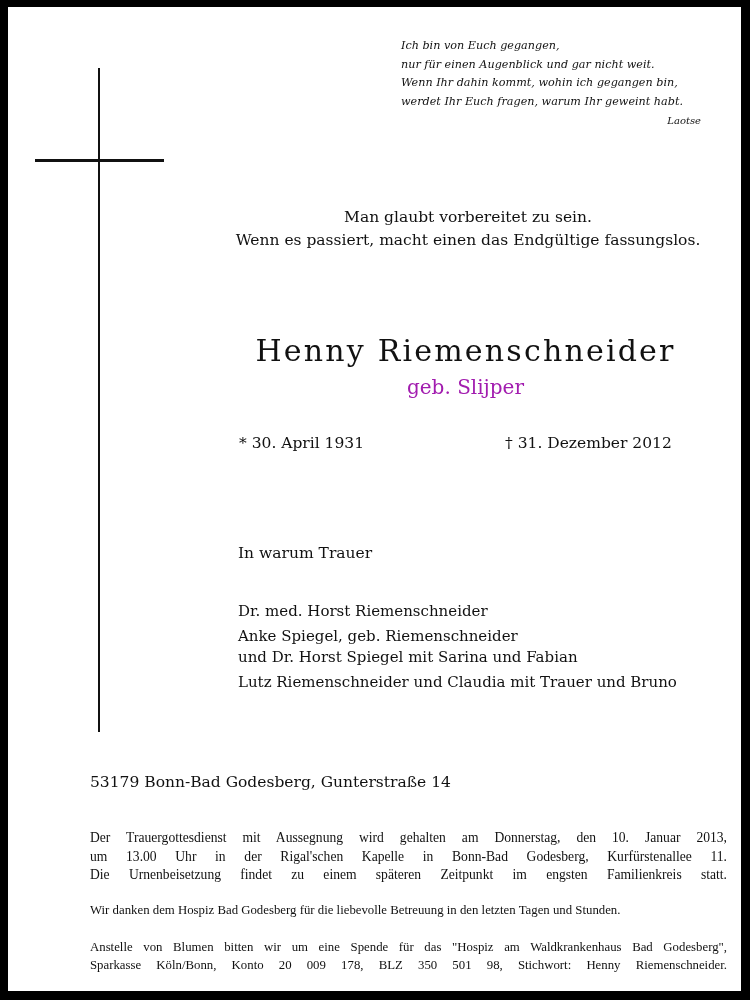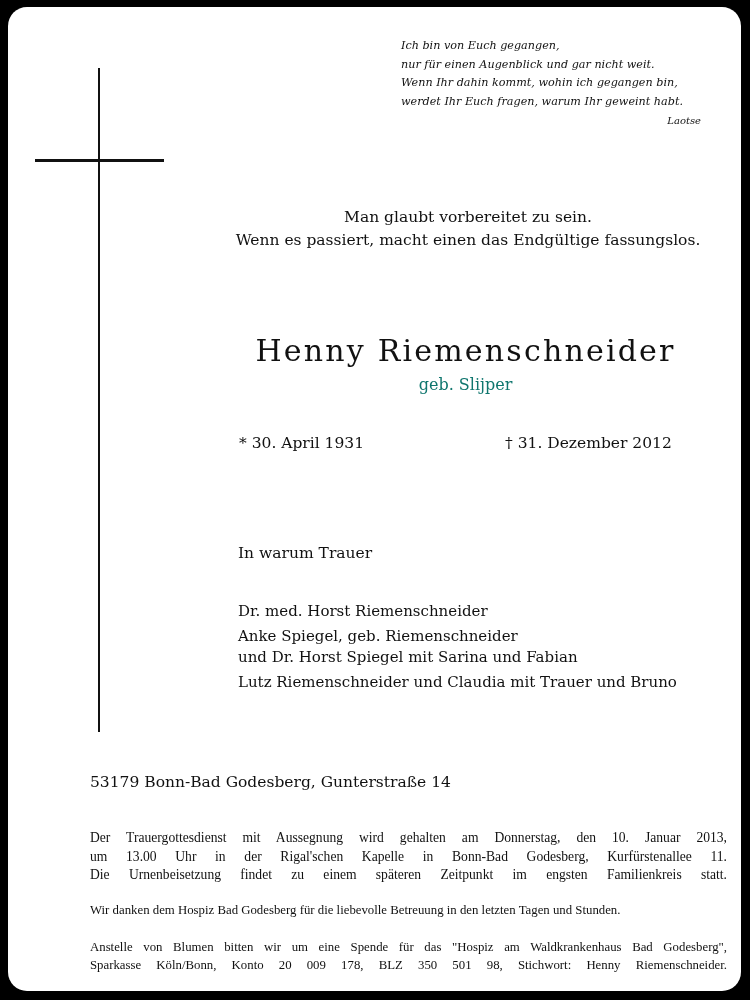--- a/index.html
+++ b/index.html
@@ -1,29 +1,29 @@
 <!DOCTYPE html>
 <html><head>
 <meta charset="utf-8">
 <style>
   html, body { margin:0; padding:0; }
   body { width:750px; height:1000px; background:#000; position:relative; overflow:hidden; }
-  .page { position:absolute; left:8px; top:7px; width:733px; height:984px; background:#fff;border-radius:19px; }
+  .page { position:absolute; left:8px; top:7px; width:733px; height:984px; background:#fff; }
 
   .poem { position:absolute; left:393px; top:30px; font-family:"DejaVu Serif", serif; font-style:italic; font-size:11.2px; line-height:18.5px; color:#111; }
   .poem div { white-space:nowrap; }
   .author { position:absolute; right:40px; top:108px; font-family:"DejaVu Serif", serif; font-style:italic; font-size:10px; color:#111; }
 
   .cross-v { position:absolute; left:90px; top:61px; width:2px; height:664px; background:#111; }
   .cross-h { position:absolute; left:27px; top:152px; width:129px; height:3px; background:#111; }
 
   .intro { position:absolute; left:200px; width:520px; top:199px; text-align:center; font-family:"DejaVu Serif", serif; font-size:15.5px; line-height:23px; color:#111; }
 
   .name { position:absolute; left:190px; width:535px; top:326px; text-align:center; font-family:"DejaVu Serif", serif; font-size:30px; letter-spacing:2.2px; color:#111; white-space:nowrap; }
-  .maiden { position:absolute; left:190px; width:535px; top:368px; text-align:center; font-family:"DejaVu Serif", serif; font-size:16px; color:#0f766e; }
+  .maiden { position:absolute; left:190px; width:535px; top:368px; text-align:center; font-family:"DejaVu Serif", serif; font-size:20px; color:#a21caf; }
 
   .birth { position:absolute; left:231px; top:427px; font-family:"DejaVu Serif", serif; font-size:15.5px; color:#111; white-space:nowrap; }
   .death { position:absolute; left:497px; top:427px; font-family:"DejaVu Serif", serif; font-size:15.5px; color:#111; white-space:nowrap; }
 
   .mourn { position:absolute; left:230px; top:537px; font-family:"DejaVu Serif", serif; font-size:15.5px; color:#111; white-space:nowrap; }
   .family { position:absolute; left:230px; top:594px; font-family:"DejaVu Serif", serif; font-size:15px; color:#111; }
   .family .grp { margin-bottom:4px; }
   .family .ln { white-space:nowrap; line-height:21px; }
 
   .address { position:absolute; left:82px; top:766px; font-family:"DejaVu Serif", serif; font-size:15.5px; color:#111; white-space:nowrap; }

